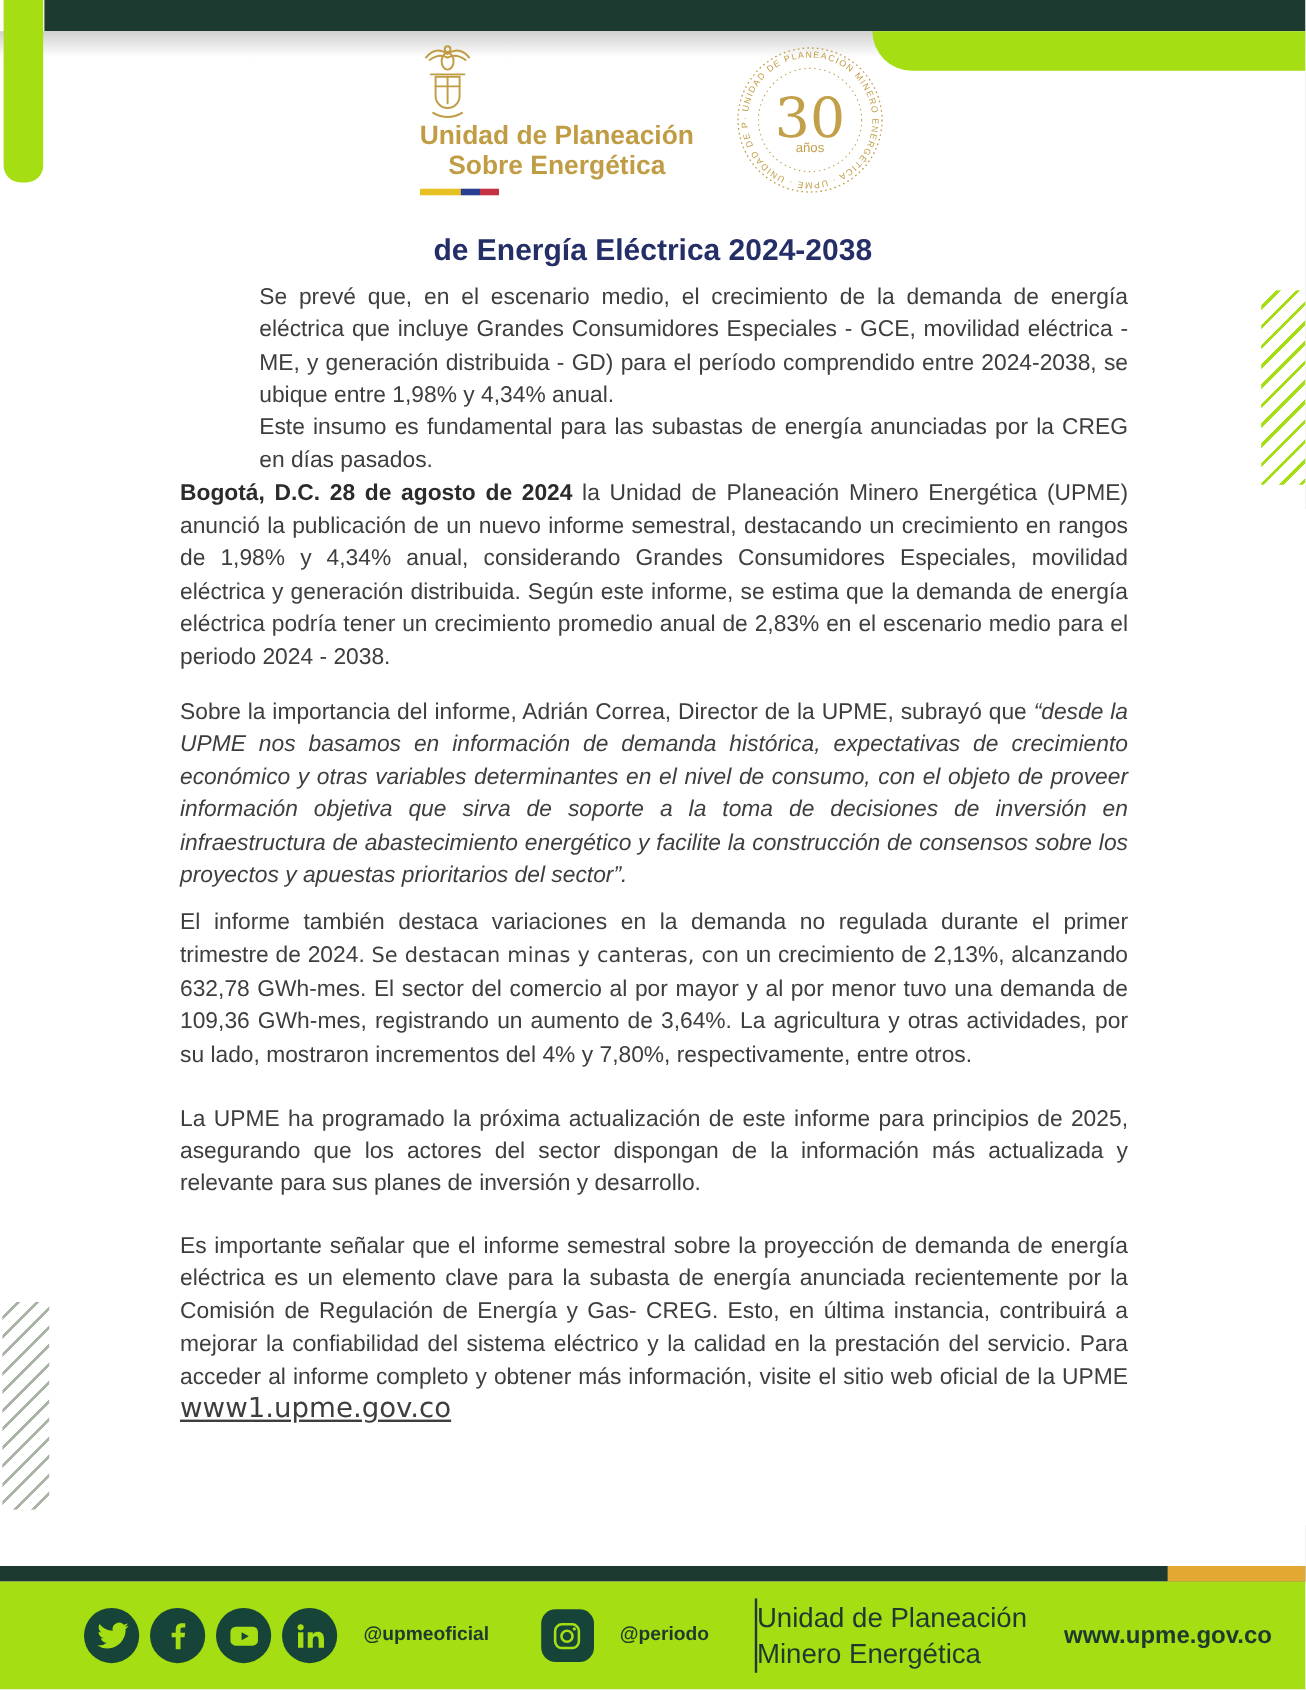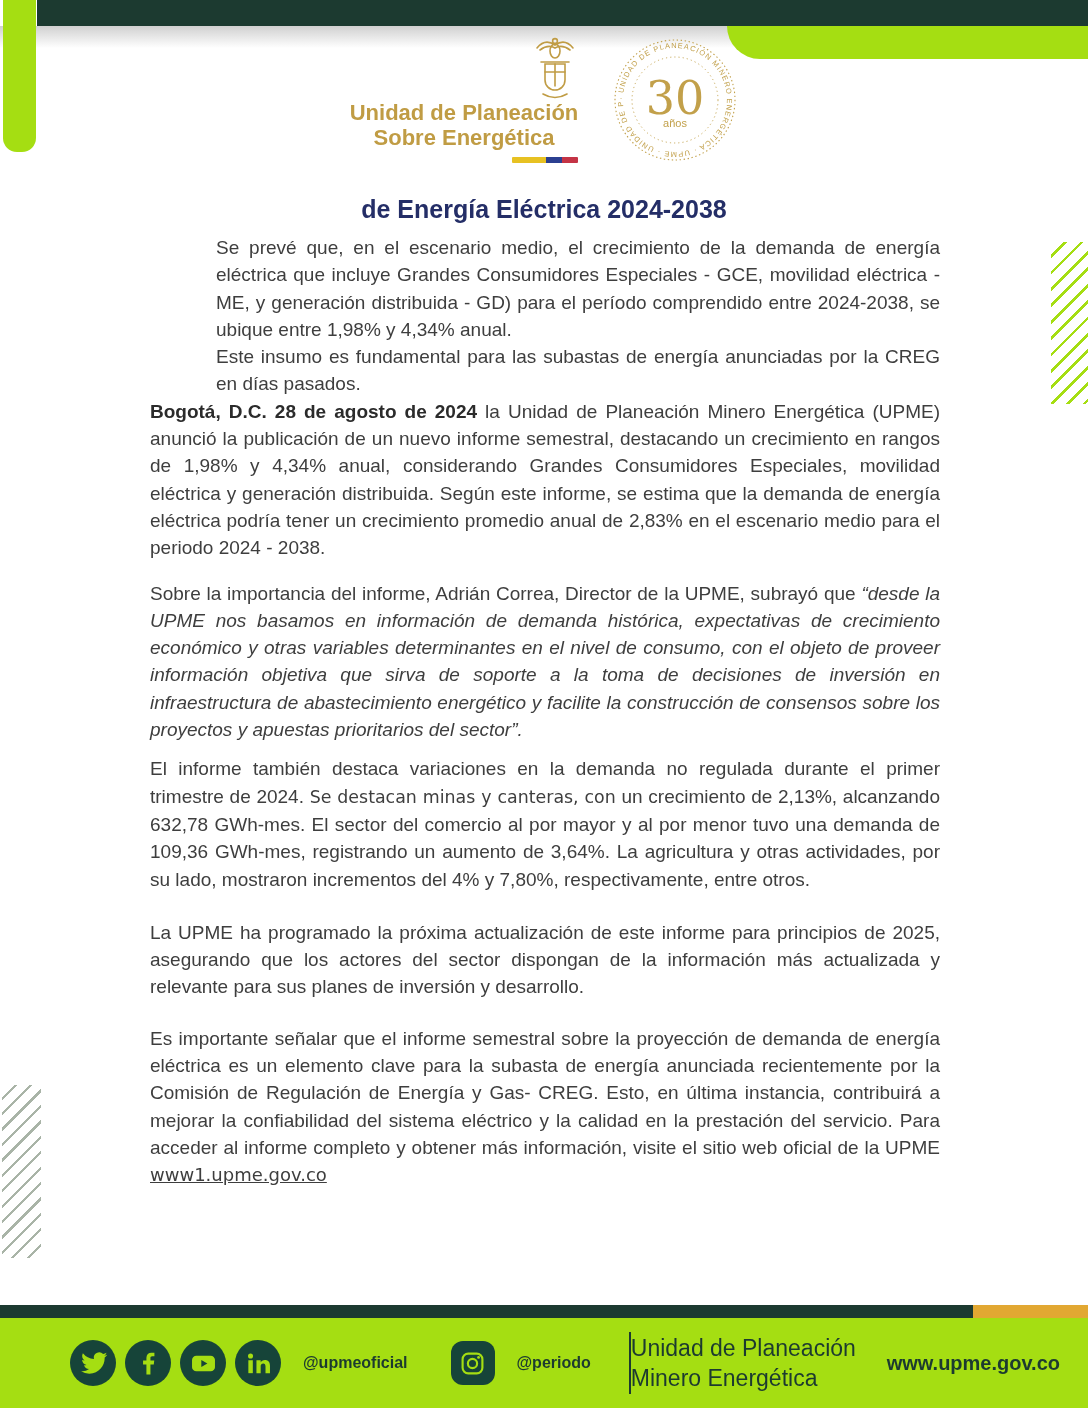--- a/index.html
+++ b/index.html
@@ -26,41 +26,41 @@
     border-radius:0 0 14px 14px;}
   .top-right-band{position:absolute;left:727px;top:26px;width:361px;height:33px;
     background:var(--lime);border-radius:0 0 0 36px;}
   .right-hatch{position:absolute;right:0;top:242px;width:37px;height:162px;
     background:repeating-linear-gradient(135deg,transparent 0 9px,var(--lime) 9px 11.6px);}
   .left-hatch{position:absolute;left:2px;top:1085px;width:39px;height:173px;
     background:repeating-linear-gradient(135deg,transparent 0 8.6px,#a9b4a7 8.6px 10.9px);}
   
   .brand{position:absolute;top:36px;left:0;width:100%;display:flex;justify-content:center;
     align-items:center;gap:34px;}
-  .brand-left{display:flex;flex-direction:column;align-items:flex-end;}
+  .brand-left{display:flex;flex-direction:column;align-items:flex-start;}
   .brand-name{color:var(--logo-gold);font-weight:bold;font-size:22px;line-height:25px;text-align:center;}
   .flagbar{display:flex;margin-top:7px;height:6px;width:66px;border-radius:1px;overflow:hidden;}
   .flagbar .y{width:34px;background:#e7c122;}
   .flagbar .b{width:16px;background:#2b3f90;}
   .flagbar .r{width:16px;background:#c43345;}
   
   .doc-title{position:absolute;top:163px;left:0;width:100%;text-align:center;
     color:var(--navy);font-weight:bold;font-size:25px;line-height:31px;}
   
   .bodycol{position:absolute;left:150px;top:234px;width:790px;font-size:19px;
     line-height:27.3px;text-align:justify;}
   .summary{margin-left:66px;}
   .summary p{margin:0;}
   .p-dateline{margin-bottom:18px;}
   .p-quote{margin-bottom:12px;}
   .p-quote .quote-italic{font-style:italic;}
   .p-variations{margin-bottom:26px;}
   .p-variations .alt-font{font-family:"DejaVu Sans",sans-serif;font-size:17.4px;}
   .p-update{margin-bottom:24px;}
-  .p-closing .weblink{font-family:"DejaVu Sans",sans-serif;font-size:18px;
+  .p-closing .weblink{font-family:"DejaVu Sans",sans-serif;font-size:23px;
     text-decoration:underline;color:var(--body);cursor:pointer;margin-top:20px;}
   b.dl{color:#2b2b2b;}
   
   .footer-bar{position:absolute;left:0;top:1305px;width:1088px;height:13px;background:var(--dark);}
   .footer-bar-gold{position:absolute;left:973px;top:1305px;width:115px;height:13px;background:var(--gold-bar);}
   .footer{position:absolute;left:0;top:1318px;width:1088px;height:90px;background:var(--lime);
     display:flex;align-items:center;}
   .social{display:flex;align-items:center;margin-left:70px;gap:9px;}
   .sicon{width:46px;height:46px;border-radius:50%;background:#164439;display:flex;
     align-items:center;justify-content:center;flex:0 0 auto;cursor:pointer;}

